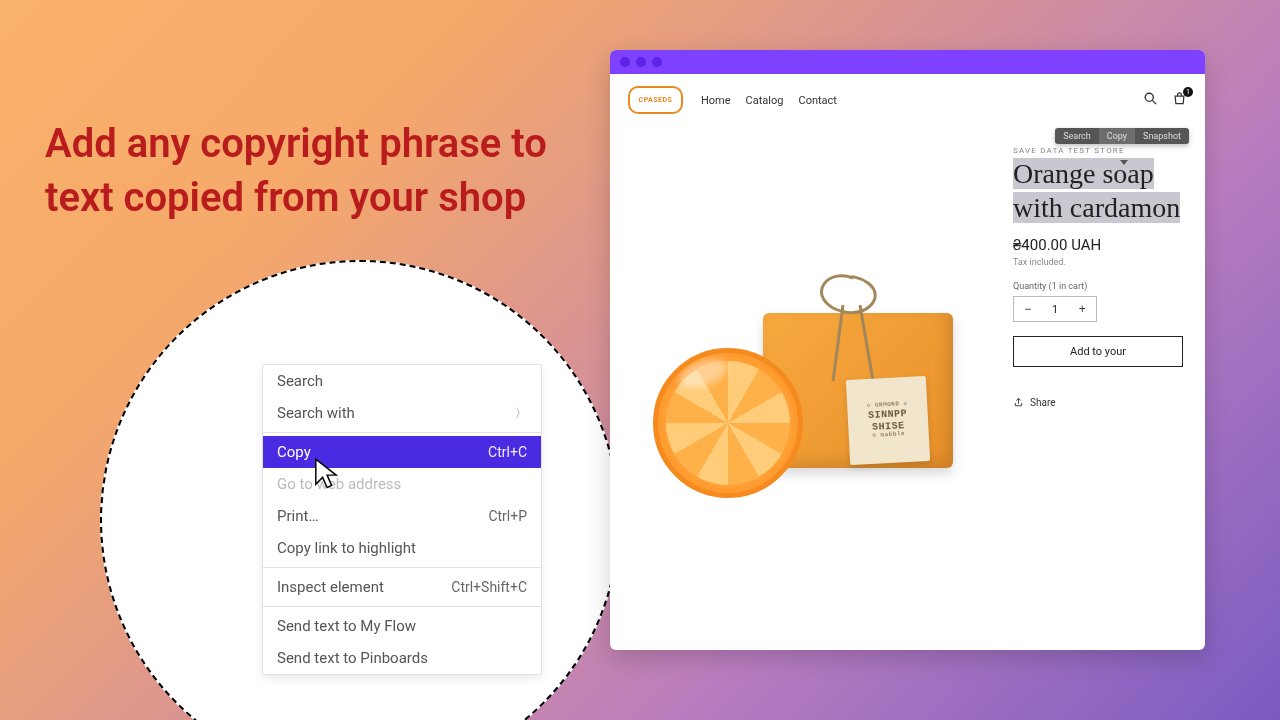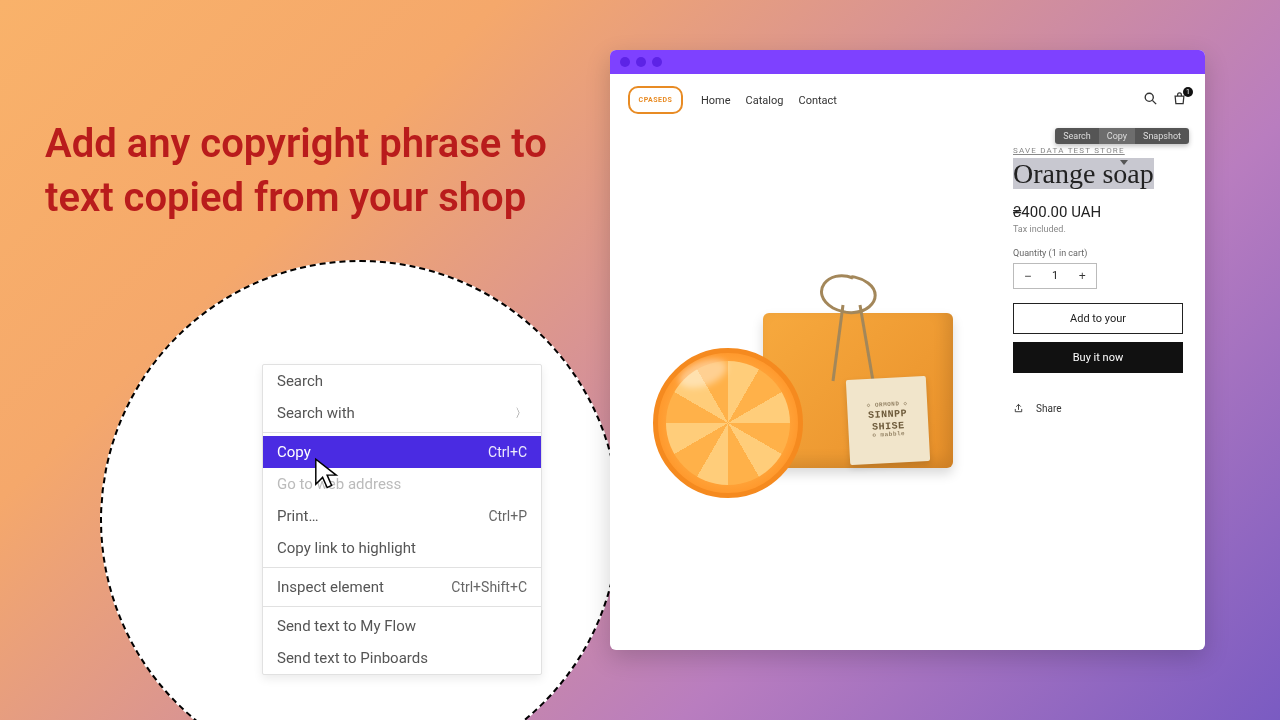--- a/index.html
+++ b/index.html
@@ -191,21 +191,21 @@
     font-size:9px; color:#ddd; overflow:hidden;
     box-shadow:0 2px 5px rgba(0,0,0,0.25);
   }
   .sel-toolbar span{ padding:3px 8px; }
   .sel-toolbar span.active{ background:#6d6d6d; }
   .sel-toolbar-tail{
     position:absolute;top:-3px;right:55px;width:0;height:0;
     border-left:4px solid transparent;border-right:4px solid transparent;
     border-top:5px solid #555; transform:translateY(17px);
   }
-  .vendor{ font-size:8px; letter-spacing:1.2px; color:#888; text-transform:uppercase;text-decoration:underline; }
+  .vendor{ font-size:8px; letter-spacing:1.2px; color:#888; text-transform:uppercase; }
   .ptitle{ font-family:Georgia,"Times New Roman",serif; font-size:28px; line-height:1.2; margin-top:2px; }
   .ptitle .hl{ background:#c8c8d0; }
   .price{ margin-top:12px; font-size:15px; }
   .tax{ font-size:9px; color:#888; margin-top:3px; }
   .qlabel{ font-size:9px; color:#666; margin-top:14px; }
   .qty{
     margin-top:5px; display:flex; align-items:center;
     border:1px solid #bbb; width:84px; height:26px;
   }
   .qty button{
@@ -213,21 +213,21 @@
     height:100%;
   }
   .qty .val{ flex:1; text-align:center; font-size:11px; border-left:0; border-right:0;}
   .btn{
     width:100%; margin-top:14px; padding:8px 0; font-size:11px;
     text-align:center; cursor:pointer;
   }
   .btn.outline{ background:#fff; border:1px solid #222; color:#222; }
   .btn.solid{ background:#111; color:#fff; border:1px solid #111; margin-top:8px; }
   .desc{ margin-top:18px; font-size:10.5px; line-height:1.55; color:#333; }
-  .share-row{ margin-top:30px; font-size:10px; color:#333; display:flex; align-items:center; gap:12px;}
+  .share-row{ margin-top:30px; font-size:10px; color:#333; display:flex; align-items:center; gap:6px;}
   .share-row svg{width:11px;height:11px;}
 </style>
 </head>
 <body>
 
 <div class="headline">Add any copyright phrase to text copied from your shop</div>
 
 <div class="circle-wrap">
   <div class="dashed-circle">
     <div class="context-menu">
@@ -332,31 +332,31 @@
       <div class="sel-toolbar">
         <span>Search</span>
         <span class="active">Copy</span>
         <span>Snapshot</span>
       </div>
       <div class="sel-toolbar-tail"></div>
 
       <div class="vendor">SAVE DATA TEST STORE</div>
       <div class="ptitle">
         <span class="hl">Orange soap</span><br>
+        <span class="hl">with cardamon</span>
       </div>
       <div class="price">₴400.00 UAH</div>
       <div class="tax">Tax included.</div>
       <div class="qlabel">Quantity (1 in cart)</div>
       <div class="qty">
         <button>−</button>
         <div class="val">1</div>
         <button>+</button>
       </div>
       <div class="btn outline">Add to your</div>
-      <div class="btn solid">Buy it now</div>
       <div class="share-row">
         <svg viewBox="0 0 24 24" fill="none" stroke="currentColor" stroke-width="2">
           <path d="M12 3v12"></path>
             <path d="M7 8l5-5 5 5"></path>
             <path d="M5 13v6h14v-6"></path>
         </svg>
         <span>Share</span>
       </div>
     </div>
   </div>

